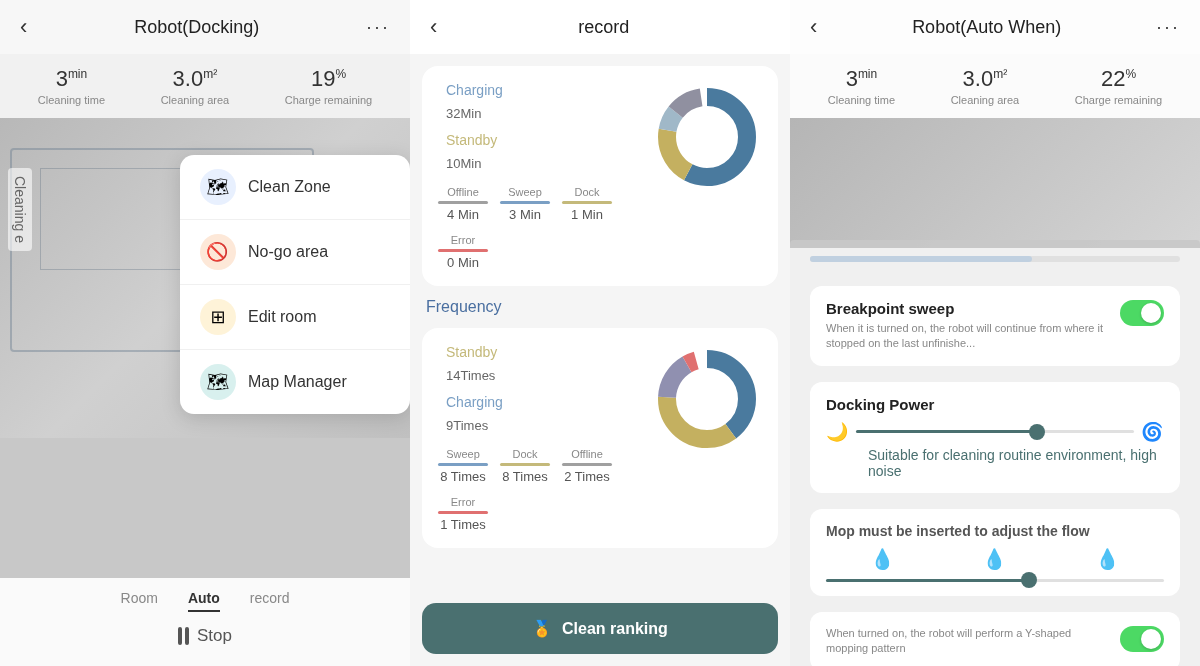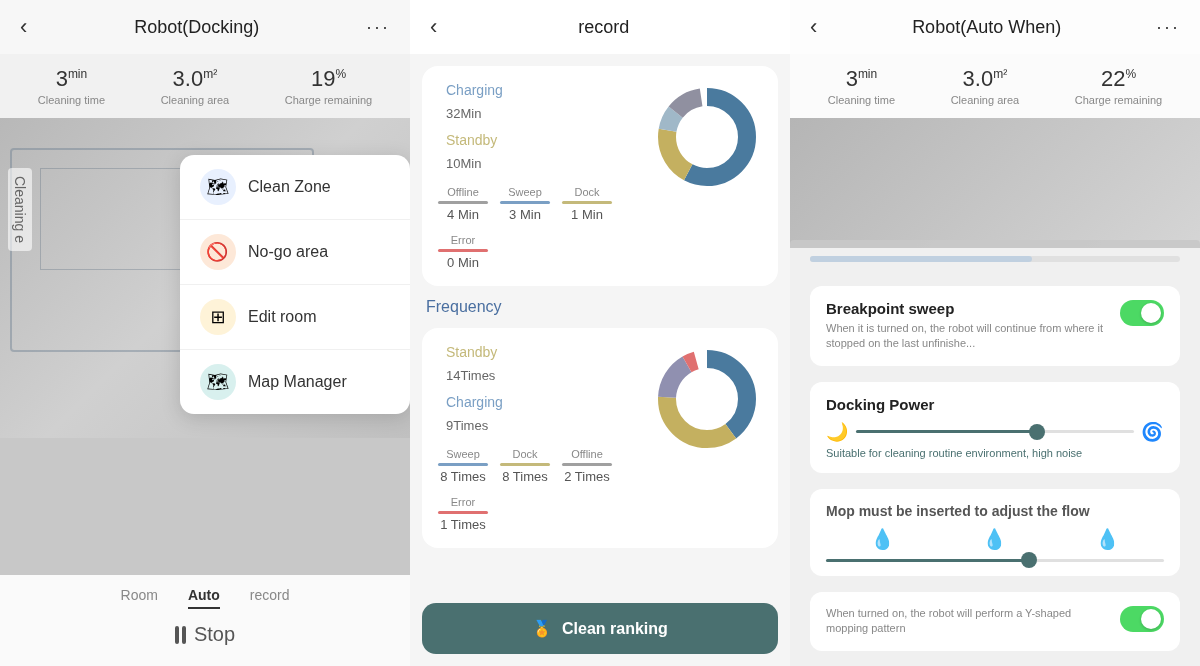--- a/index.html
+++ b/index.html
@@ -158,21 +158,21 @@
     .nav-tab.active {
       color: #333;
       font-weight: 600;
       border-bottom: 2px solid #333;
     }
     .stop-btn {
       display: flex;
       align-items: center;
       justify-content: center;
       gap: 8px;
-      font-size: 20px;
+      font-size: 17px;
       color: #555;
     }
     .pause-icon {
       display: flex;
       gap: 3px;
     }
     .pause-bar {
       width: 4px;
       height: 18px;
       background: #555;
@@ -447,23 +447,24 @@
       height: 16px;
       border-radius: 50%;
       background: #4a7070;
       cursor: pointer;
     }
     .slider-icon {
       font-size: 18px;
       color: #888;
     }
     .slider-label {
-      font-size: 11px;
+      font-size: 14px;
       color: #4a7070;
       margin-top: 4px;
+      margin-left: 42px;
     }
     .mop-section .setting-title {
       font-size: 14px;
       color: #555;
     }
     .water-icons {
       display: flex;
       justify-content: space-around;
       margin: 8px 0 4px;
     }

